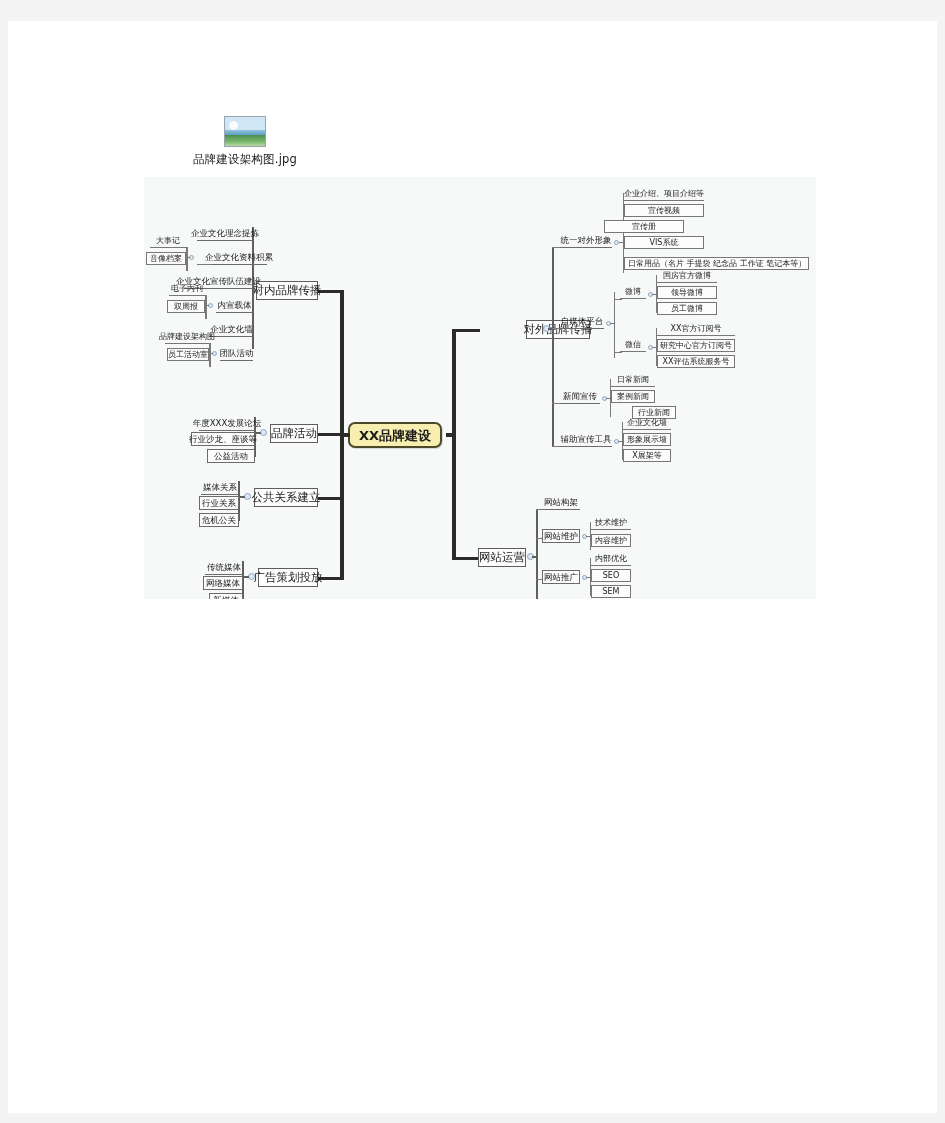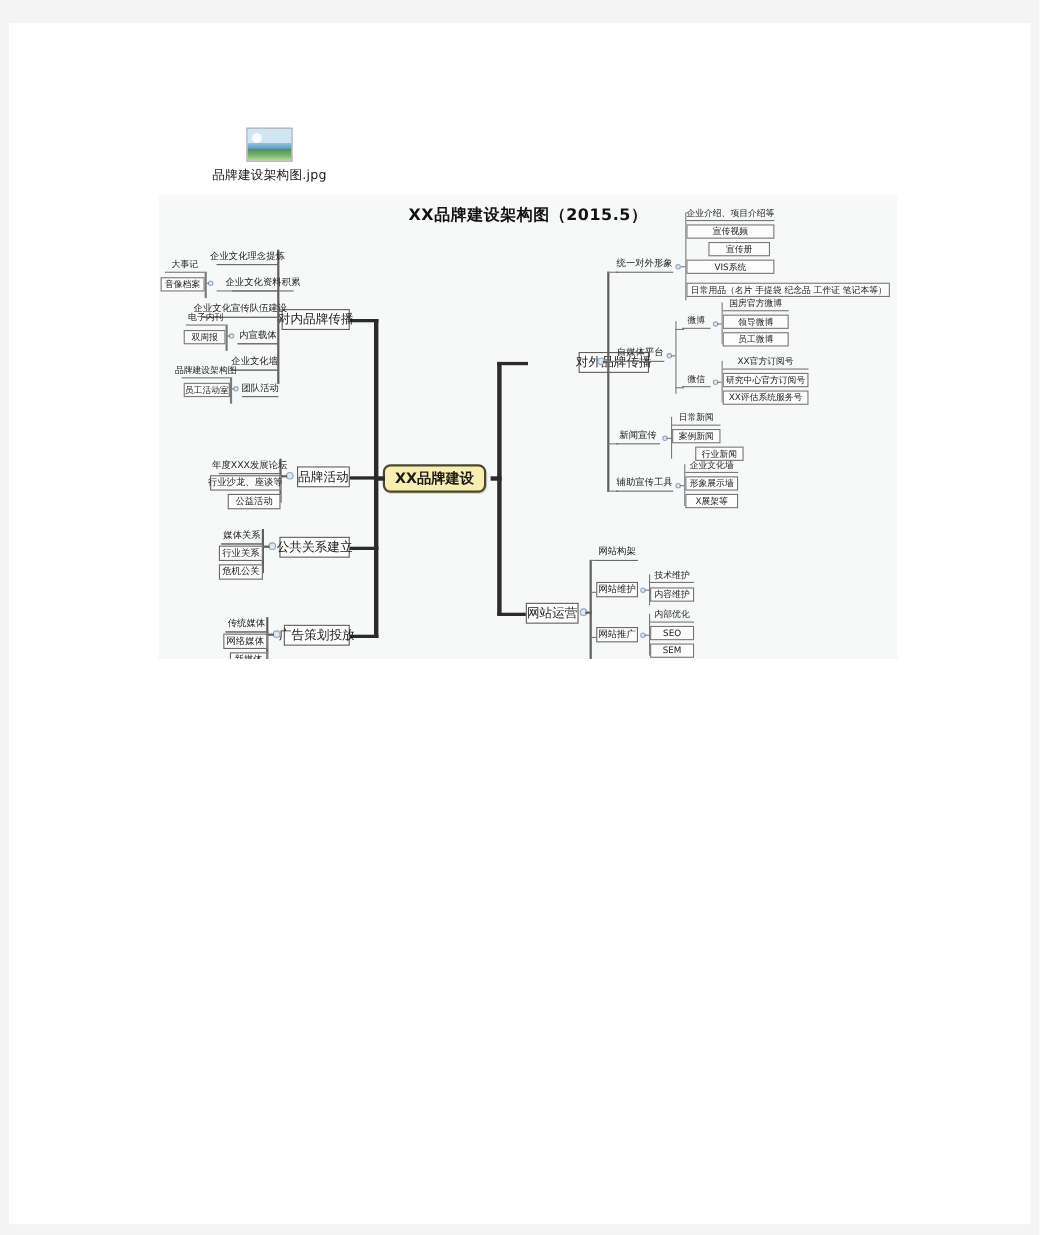--- a/index.html
+++ b/index.html
@@ -169,21 +169,20 @@
 
 <div class="page-sheet">
 
   <div class="file-item">
     <div class="thumb"></div>
     <div class="file-label">品牌建设架构图.jpg</div>
   </div>
 
   <div class="mindmap">
 
-    <div class="mm-title">XX品牌建设架构图（2015.5）</div>
 
     <div class="node n-root" style="left:204px; top:245px; width:94px;">XX品牌建设</div>
 
     <div class="ln" style="left:196px; top:113px; width:4px; height:290px;"></div>
     <div class="ln" style="left:196px; top:256px; width:10px; height:4px;"></div>
 
     <div class="ln" style="left:172px; top:113px; width:28px; height:3px;"></div>
     <div class="node n-l1" style="left:112px; top:104px; width:62px;">对内品牌传播</div>
 
     <div class="ln thin" style="left:108px; top:50px; width:2px; height:122px;"></div>
@@ -265,21 +264,21 @@
     <div class="ln thin" style="left:408px; top:70px; width:2px; height:200px;"></div>
     <div class="ln thin" style="left:404px; top:151px; width:6px; height:2px;"></div>
 
     <div class="ln hair" style="left:408px; top:70px; width:10px; height:1px;"></div>
     <div class="node n-l2 lined" style="left:416px; top:57px; width:52px;">统一对外形象</div>
     <div class="knob sm" style="left:470px; top:63px;"></div>
     <div class="ln hair" style="left:479px; top:16px; width:1px; height:80px;"></div>
     <div class="ln hair" style="left:475px; top:65px; width:4px; height:1px;"></div>
     <div class="node n-l3 lined" style="left:480px; top:11px; width:80px;">企业介绍、项目介绍等</div>
     <div class="node n-l3 boxed" style="left:480px; top:27px; width:80px;">宣传视频</div>
-    <div class="node n-l3 boxed" style="left:500px; top:43px; width:56px;">宣传册</div>
+    <div class="node n-l3 boxed" style="left:460px; top:43px; width:80px;font-family:Liberation Mono, monospace;">宣传册</div>
     <div class="node n-l3 boxed" style="left:480px; top:59px; width:80px;">VIS系统</div>
     <div class="node n-l3 boxed" style="left:480px; top:80px; width:185px; justify-content:flex-start;">日常用品（名片 手提袋 纪念品 工作证 笔记本等）</div>
 
     <div class="ln hair" style="left:408px; top:151px; width:10px; height:1px;"></div>
     <div class="node n-l2 lined" style="left:416px; top:138px; width:44px;">自媒体平台</div>
     <div class="knob sm" style="left:462px; top:144px;"></div>
     <div class="ln hair" style="left:470px; top:115px; width:1px; height:66px;"></div>
     <div class="ln hair" style="left:466px; top:146px; width:4px; height:1px;"></div>
 
     <div class="ln hair" style="left:470px; top:122px; width:8px; height:1px;"></div>

